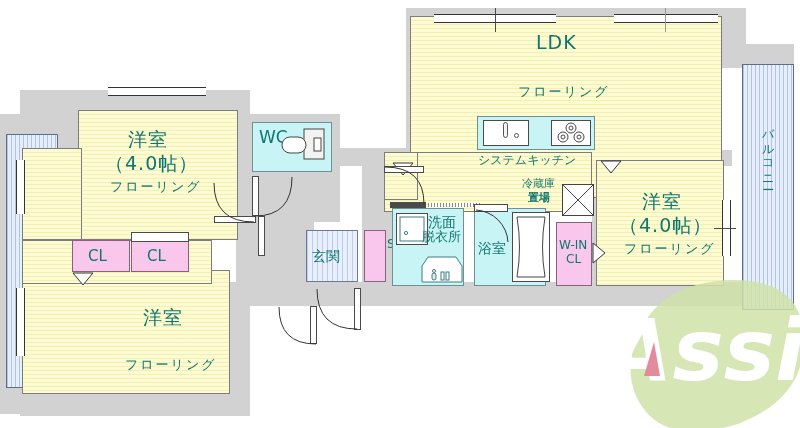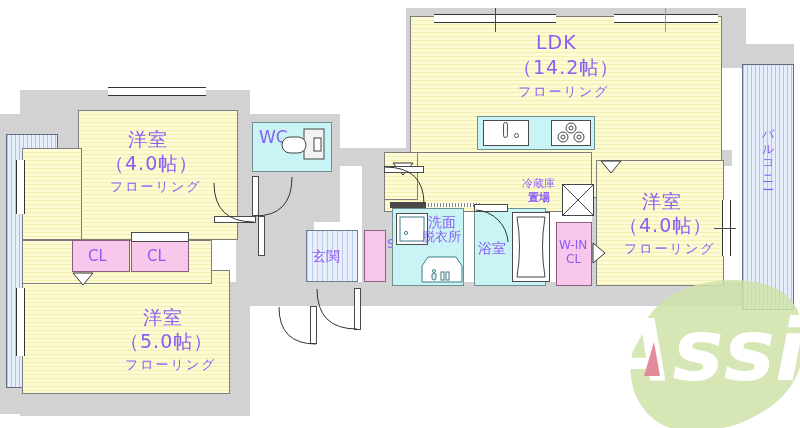--- a/index.html
+++ b/index.html
@@ -51,21 +51,21 @@
   .balcony {
     background:
       repeating-linear-gradient(to right,  #aec4ea 0 1px, #e6eefb 1px 4px),
       repeating-linear-gradient(to bottom, #aec4ea 0 1px, #e6eefb 1px 4px);
     border: 1px solid #5f6d86;
   }
 
   
   .label {
     position: absolute;
-    color: #8b5cf6;
+    color: #0f766e;
     text-align: center;
     white-space: nowrap;
     line-height: 1.18;
     letter-spacing: 1px;
     pointer-events: none;
   }
   .lbl-room-name { font-size: 19px; }
   .lbl-room-size { font-size: 19px; }
   .lbl-room-mat  { font-size: 13px; letter-spacing: 2px; }
   .lbl-sm        { font-size: 12px; letter-spacing: 0px; }
@@ -144,41 +144,41 @@
 
   <div class="abs balcony" style="left:742px; top:64px; width:52px; height:246px;"></div>
   <div class="label lbl-vert" style="left:761px; top:120px;">バルコニー</div>
 
   <div class="abs floor-wood" style="left:410px; top:16px; width:312px; height:182px;"></div>
 
   <div class="abs floor-wood" style="left:384px; top:152px; width:208px; height:60px;"></div>
   <div class="abs floor-wood" style="left:384px; top:152px; width:34px; height:48px;"></div>
 
   <div class="label lbl-room-name" style="left:536px; top:31px;">LDK</div>
-  <div class="label lbl-room-size" style="left:513px; top:56px;">（14.2帖）</div>
   <div class="label lbl-room-mat" style="left:518px; top:84px;">フローリング</div>
 
   <div class="abs window" style="left:434px; top:14px; width:122px; height:9px;"></div>
   <div class="abs window" style="left:614px; top:14px; width:104px; height:9px;"></div>
   <div class="abs fixture-line" style="left:495px; top:8px; width:1px; height:24px;"></div>
   <div class="abs fixture-line" style="left:665px; top:8px; width:1px; height:24px; background:#9a9a9a;"></div>
 
   <div class="abs floor-cyan" style="left:477px; top:116px; width:118px; height:34px;"></div>
   <div class="abs white-box" style="left:483px; top:120px; width:46px; height:26px;"></div>
   <div class="abs" style="left:503px; top:122px; width:5px; height:16px; background:#f4f4f4; border:1px solid #555; border-radius:3px;"></div>
   <div class="abs" style="left:514px; top:133px; width:5px; height:5px; border:1px solid #555; border-radius:50%;"></div>
   <div class="abs white-box" style="left:551px; top:120px; width:40px; height:26px;"></div>
   <svg class="abs" style="left:553px; top:121px;" width="36" height="24" viewBox="0 0 36 24">
     <circle cx="18" cy="7" r="5" fill="none" stroke="#444" stroke-width="1"></circle>
     <circle cx="18" cy="7" r="2" fill="none" stroke="#444" stroke-width="1"></circle>
     <circle cx="10" cy="16" r="5" fill="none" stroke="#444" stroke-width="1"></circle>
     <circle cx="10" cy="16" r="2" fill="none" stroke="#444" stroke-width="1"></circle>
     <circle cx="26" cy="16" r="5" fill="none" stroke="#444" stroke-width="1"></circle>
     <circle cx="26" cy="16" r="2" fill="none" stroke="#444" stroke-width="1"></circle>
   </svg>
+  <div class="label lbl-sm" style="left:478px; top:153px;">システムキッチン</div>
 
   <div class="label lbl-xs" style="left:522px; top:178px;">冷蔵庫</div>
   <div class="label lbl-xs" style="left:528px; top:192px;font-weight:bold;">置場</div>
   <svg class="abs" style="left:562px; top:184px;" width="32" height="32" viewBox="0 0 32 32">
     <rect x="0.5" y="0.5" width="31" height="31" fill="#ffffff" stroke="#444" stroke-width="1"></rect>
     <line x1="0.5" y1="0.5" x2="31.5" y2="31.5" stroke="#444" stroke-width="1"></line>
     <line x1="31.5" y1="0.5" x2="0.5" y2="31.5" stroke="#444" stroke-width="1"></line>
   </svg>
 
   <div class="abs floor-wood" style="left:78px; top:110px; width:160px; height:130px;"></div>
@@ -188,21 +188,20 @@
   <div class="label lbl-room-size" style="left:105px; top:152px;">（4.0帖）</div>
   <div class="label lbl-room-mat" style="left:110px; top:179px;">フローリング</div>
 
   <div class="abs window" style="left:108px; top:87px; width:98px; height:9px;"></div>
   <div class="abs window-v" style="left:16px; top:160px; width:9px; height:54px;"></div>
 
   <div class="abs floor-wood" style="left:22px; top:270px; width:208px; height:124px;"></div>
   <div class="abs floor-wood" style="left:22px; top:240px; width:190px; height:44px;"></div>
 
   <div class="label lbl-room-name" style="left:143px; top:306px;">洋室</div>
-  <div class="label lbl-room-size" style="left:120px; top:330px;">（5.0帖）</div>
   <div class="label lbl-room-mat" style="left:125px; top:357px;">フローリング</div>
 
   <div class="abs window-v" style="left:16px; top:288px; width:9px; height:68px;"></div>
 
   <div class="abs floor-pink" style="left:72px; top:240px; width:58px; height:32px;"></div>
   <div class="label lbl-sm" style="left:88px; top:248px; font-size:15px;">CL</div>
 
   <div class="abs floor-pink" style="left:131px; top:240px; width:58px; height:32px;"></div>
   <div class="label lbl-sm" style="left:147px; top:248px; font-size:15px;">CL</div>
 

